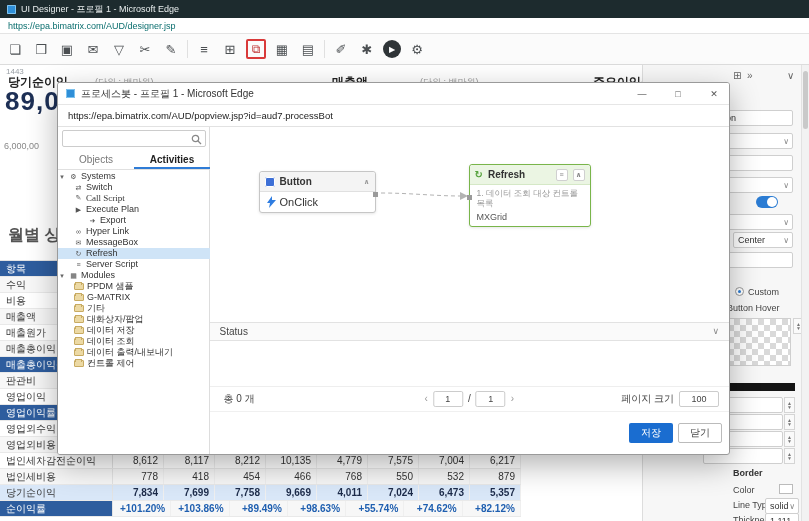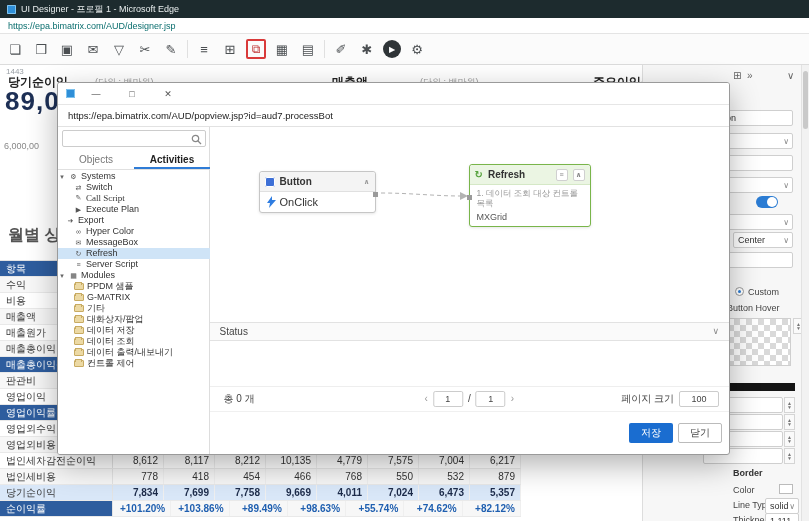--- a/index.html
+++ b/index.html
@@ -451,20 +451,21 @@
   <span class="plabel" style="left:90px;top:450px">Thickness</span>
   <div class="pfield" style="left:122px;top:448px;width:34px"><span>1.111</span></div>
 </div>
 <div class="vscroll">
     <span class="thumb"></span>
   </div>
 
 <div class="popup">
   <div class="pop-titlebar">
     <span class="favicon"></span>
+    <span class="pop-title">프로세스봇 - 프로필 1 - Microsoft Edge</span>
     <span class="winbtn">—</span>
     <span class="winbtn">□</span>
     <span class="winbtn">✕</span>
   </div>
   <div class="pop-urlbar">
     <span>https://epa.bimatrix.com/AUD/popview.jsp?id=aud7.processBot</span>
   </div>
 
   <div class="pop-body">
     <div class="pop-left">
@@ -489,27 +490,27 @@
             <span>Switch</span>
           </div>
           <div class="tree-item" style="padding-left: 16px; font-family: Liberation Serif, serif;">
             <span class="tico">✎</span>
             <span>Call Script</span>
           </div>
           <div class="tree-item" style="padding-left: 16px;">
             <span class="tico">▶</span>
             <span>Execute Plan</span>
           </div>
-          <div class="tree-item" style="padding-left: 8px; align-items: center;">
+          <div class="tree-item" style="padding-left: 30px; align-items: center;">
             <span class="tico">➜</span>
             <span>Export</span>
           </div>
           <div class="tree-item" style="padding-left: 16px;">
             <span class="tico">∞</span>
-            <span>Hyper Color</span>
+            <span>Hyper Link</span>
           </div>
           <div class="tree-item" style="padding-left: 16px;">
             <span class="tico">✉</span>
             <span>MessageBox</span>
           </div>
           <div class="tree-item selected" style="padding-left: 16px;">
             <span class="tico">↻</span>
             <span>Refresh</span>
           </div>
           <div class="tree-item" style="padding-left: 16px;">

